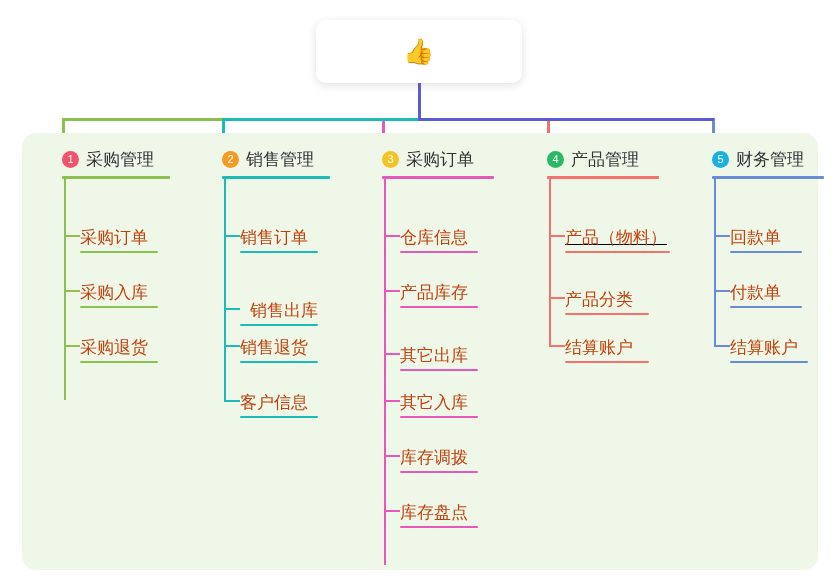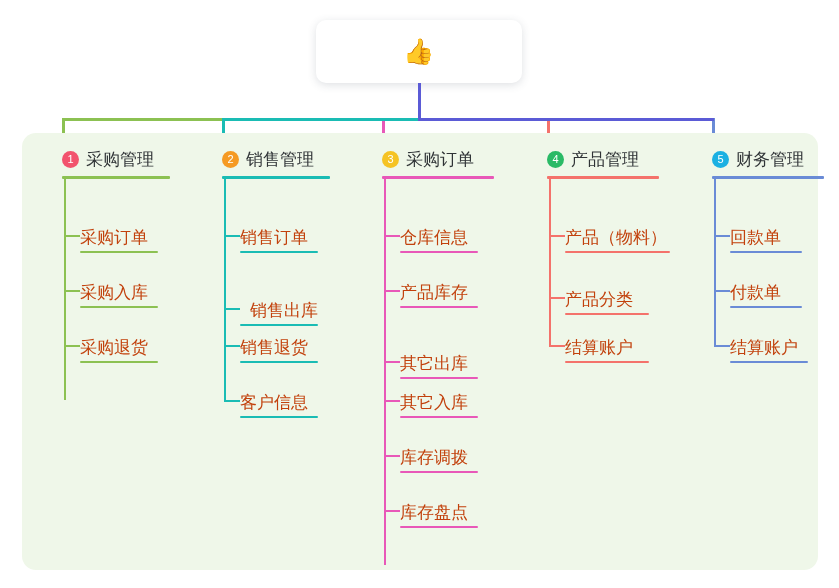--- a/index.html
+++ b/index.html
@@ -136,21 +136,21 @@
           <div class="leaf" style="top: 68px;">
             <div class="leaf-label">仓库信息</div>
             <div class="leaf-rule" style="width: 78px; background: rgb(232, 88, 184);"></div>
             <div class="leaf-tick" style="top: 21px; background: rgb(232, 88, 184);"></div>
           </div>
           <div class="leaf" style="top: 123px;">
             <div class="leaf-label">产品库存</div>
             <div class="leaf-rule" style="width: 78px; background: rgb(232, 88, 184);"></div>
             <div class="leaf-tick" style="top: 21px; background: rgb(232, 88, 184);"></div>
           </div>
-          <div class="leaf" style="top: 194px;">
+          <div class="leaf" style="top: 186px;">
             <div class="leaf-label">其它出库</div>
             <div class="leaf-rule" style="width: 78px; background: rgb(232, 88, 184);"></div>
             <div class="leaf-tick" style="top: 21px; background: rgb(232, 88, 184);"></div>
           </div>
           <div class="leaf" style="top: 233px;">
             <div class="leaf-label">其它入库</div>
             <div class="leaf-rule" style="width: 78px; background: rgb(232, 88, 184);"></div>
             <div class="leaf-tick" style="top: 21px; background: rgb(232, 88, 184);"></div>
           </div>
           <div class="leaf" style="top: 288px;">
@@ -164,21 +164,21 @@
             <div class="leaf-tick" style="top: 21px; background: rgb(232, 88, 184);"></div>
           </div>
         </div>
         <div class="col" style="left: 525px; top: 13px;">
           <div class="col-head">
             <span class="badge" style="background: rgb(42, 186, 102);">4</span>
             <span class="head-label">产品管理</span>
           </div>
           <div class="head-rule" style="width: 112px; background: rgb(244, 114, 107);"></div>
           <div class="leaf-rail" style="height: 166px; background: rgb(244, 114, 107);"></div>
-          <div class="leaf" style="top: 68px;">
+          <div class="leaf" style="top: 68px; text-decoration: underline;">
             <div class="leaf-label">产品（物料）</div>
             <div class="leaf-rule" style="width: 105px; background: rgb(244, 114, 107);"></div>
             <div class="leaf-tick" style="top: 21px; background: rgb(244, 114, 107);"></div>
           </div>
           <div class="leaf" style="top: 130px;">
             <div class="leaf-label">产品分类</div>
             <div class="leaf-rule" style="width: 84px; background: rgb(244, 114, 107);"></div>
             <div class="leaf-tick" style="top: 21px; background: rgb(244, 114, 107);"></div>
           </div>
           <div class="leaf" style="top: 178px;">

